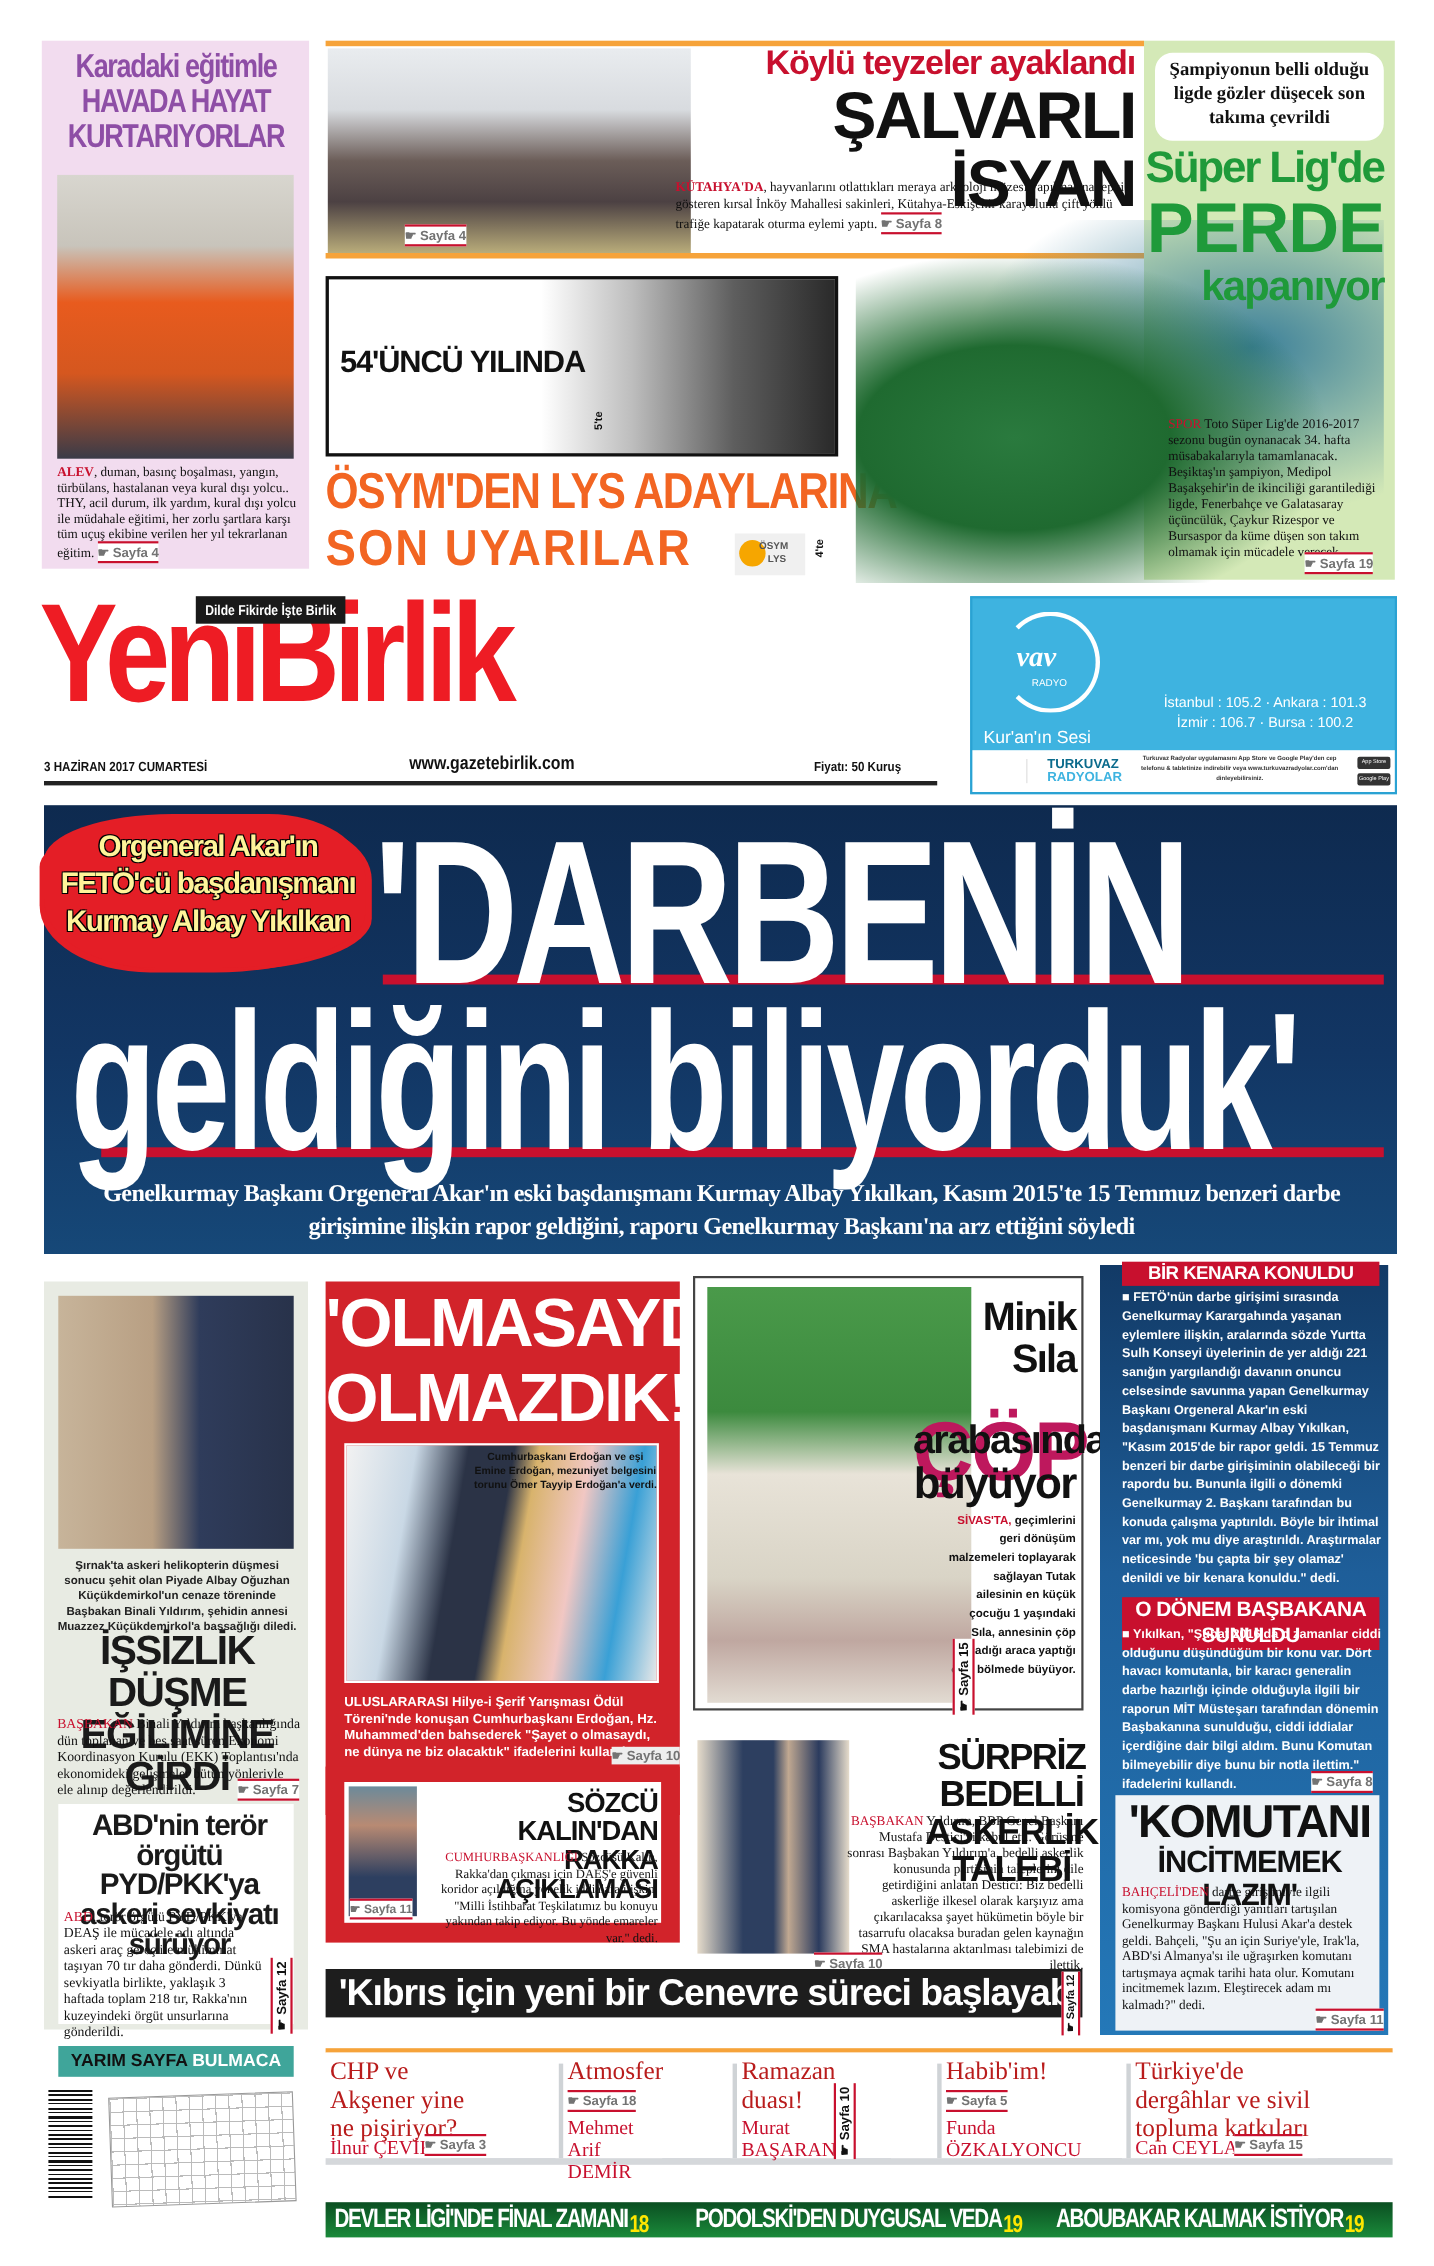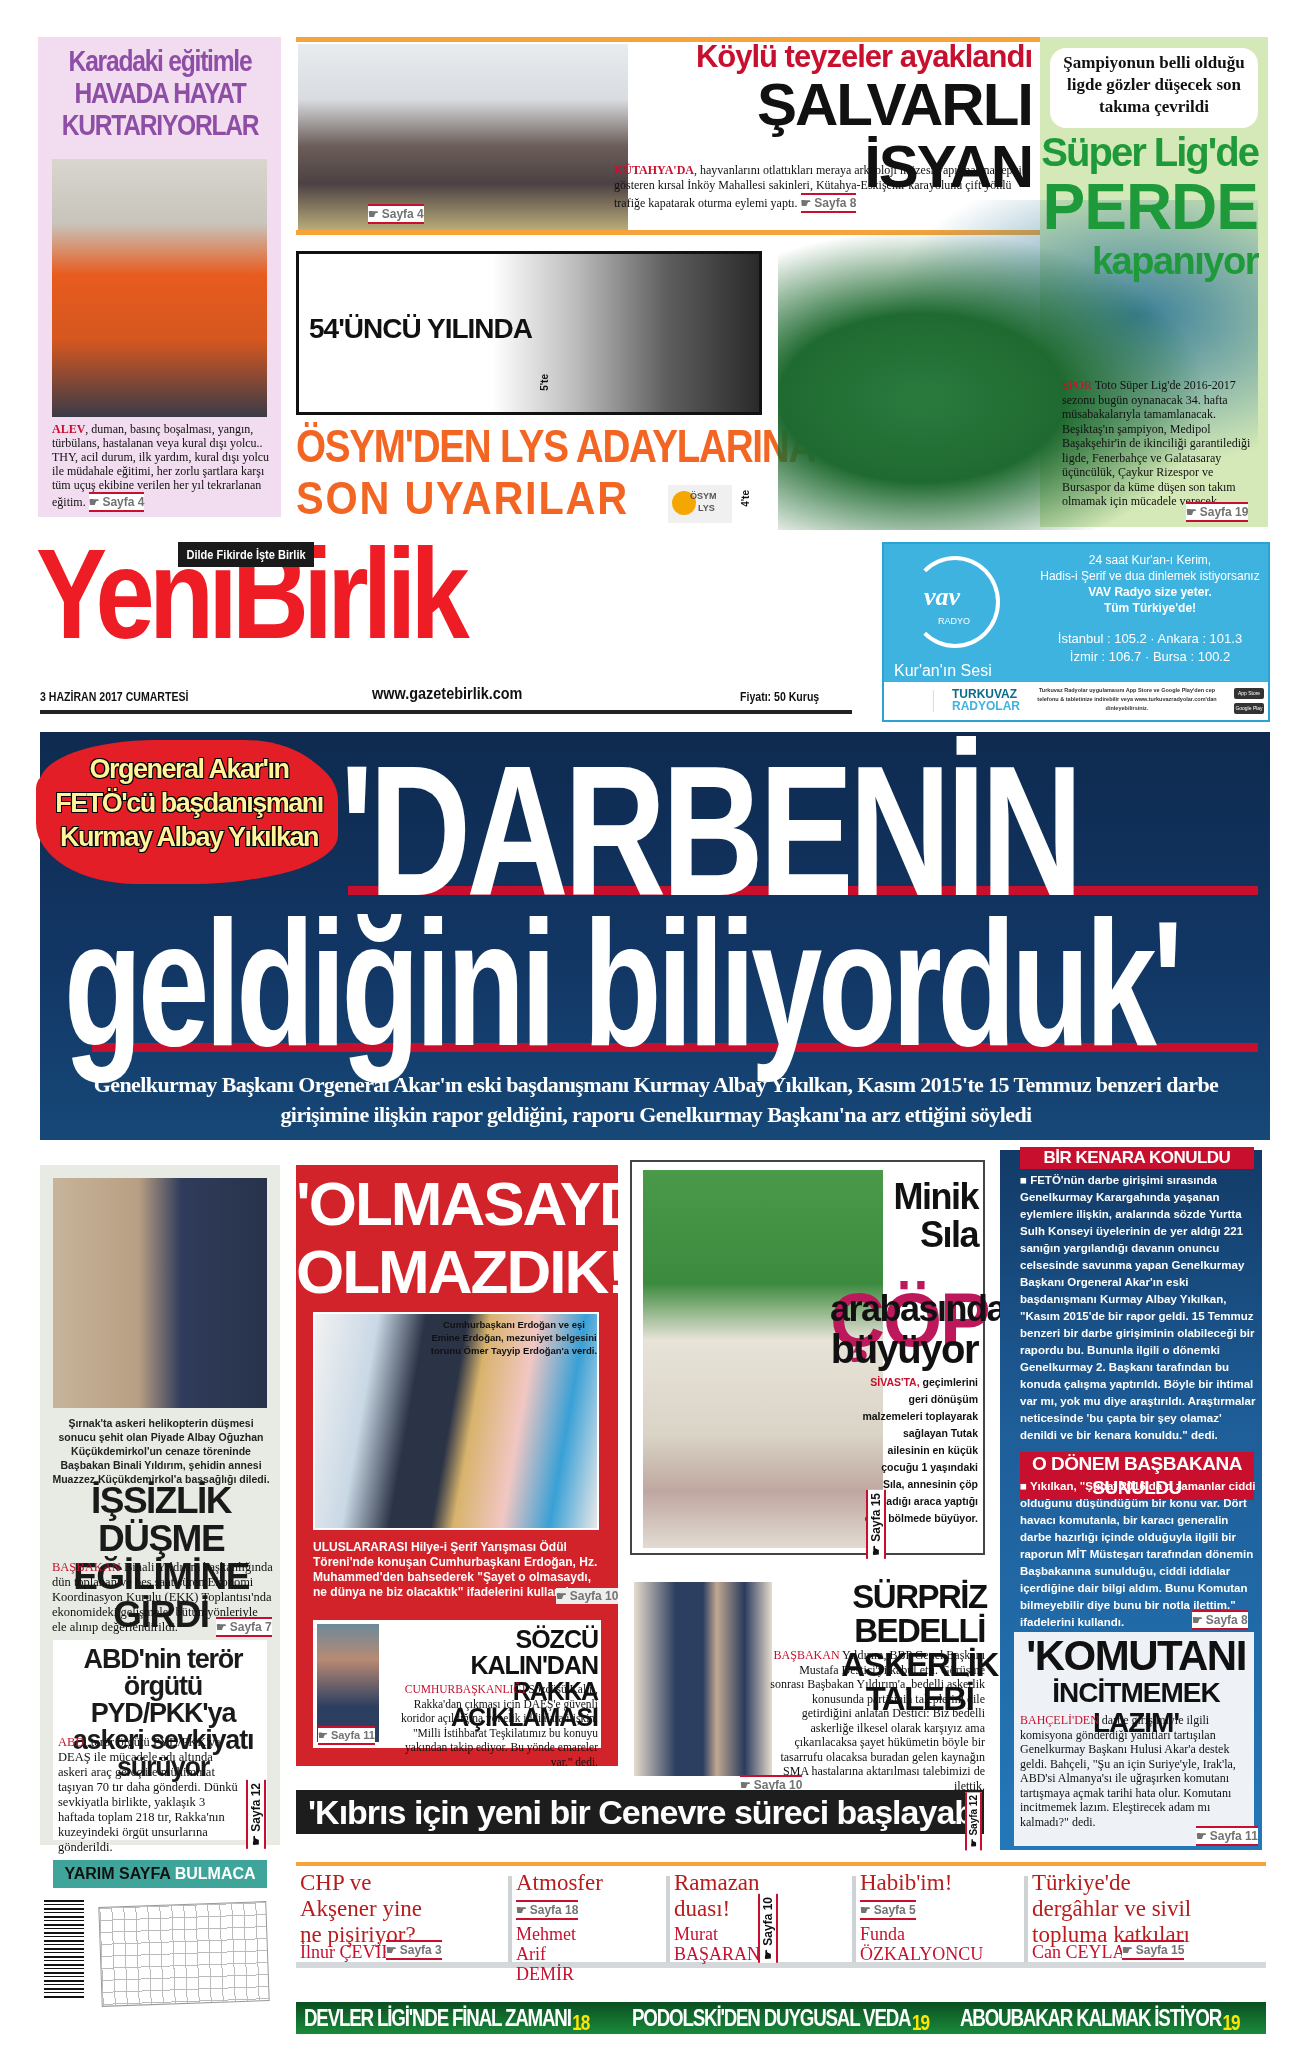--- a/index.html
+++ b/index.html
@@ -205,26 +205,20 @@
 <div id="url" class="abs">www.gazetebirlik.com</div>
 <div id="price" class="abs">Fiyatı: 50 Kuruş</div>
 <div id="mast-rule" class="abs"></div>
 
 <div id="vav" class="abs">
   <div class="logo">
       <b>vav</b>
       <small>RADYO</small>
     </div>
   <div class="sesi">Kur'an'ın Sesi</div>
-  <div class="txt">
-    <div>24 saat Kur'an-ı Kerim,</div>
-    <div>Hadis-i Şerif ve dua dinlemek istiyorsanız</div>
-    <div class="b">VAV Radyo size yeter.</div>
-    <div class="b">Tüm Türkiye'de!</div>
-  </div>
   <div class="freq">
     <div>İstanbul : 105.2 · Ankara : 101.3</div>
     <div>İzmir : 106.7 · Bursa : 100.2</div>
   </div>
   <div class="footer">
     <div style="position:absolute;left:10px;top:8px;width:40px;height:22px;border-right:1px solid #ddd"></div>
     <div class="tk">TURKUVAZ</div>
     <div class="tk2">RADYOLAR</div>
     <div class="ft">Turkuvaz Radyolar uygulamasını App Store ve Google Play'den cep telefonu &amp; tabletinize indirebilir veya www.turkuvazradyolar.com'dan dinleyebilirsiniz.</div>
     <div class="store" style="top:6px">App Store</div>

